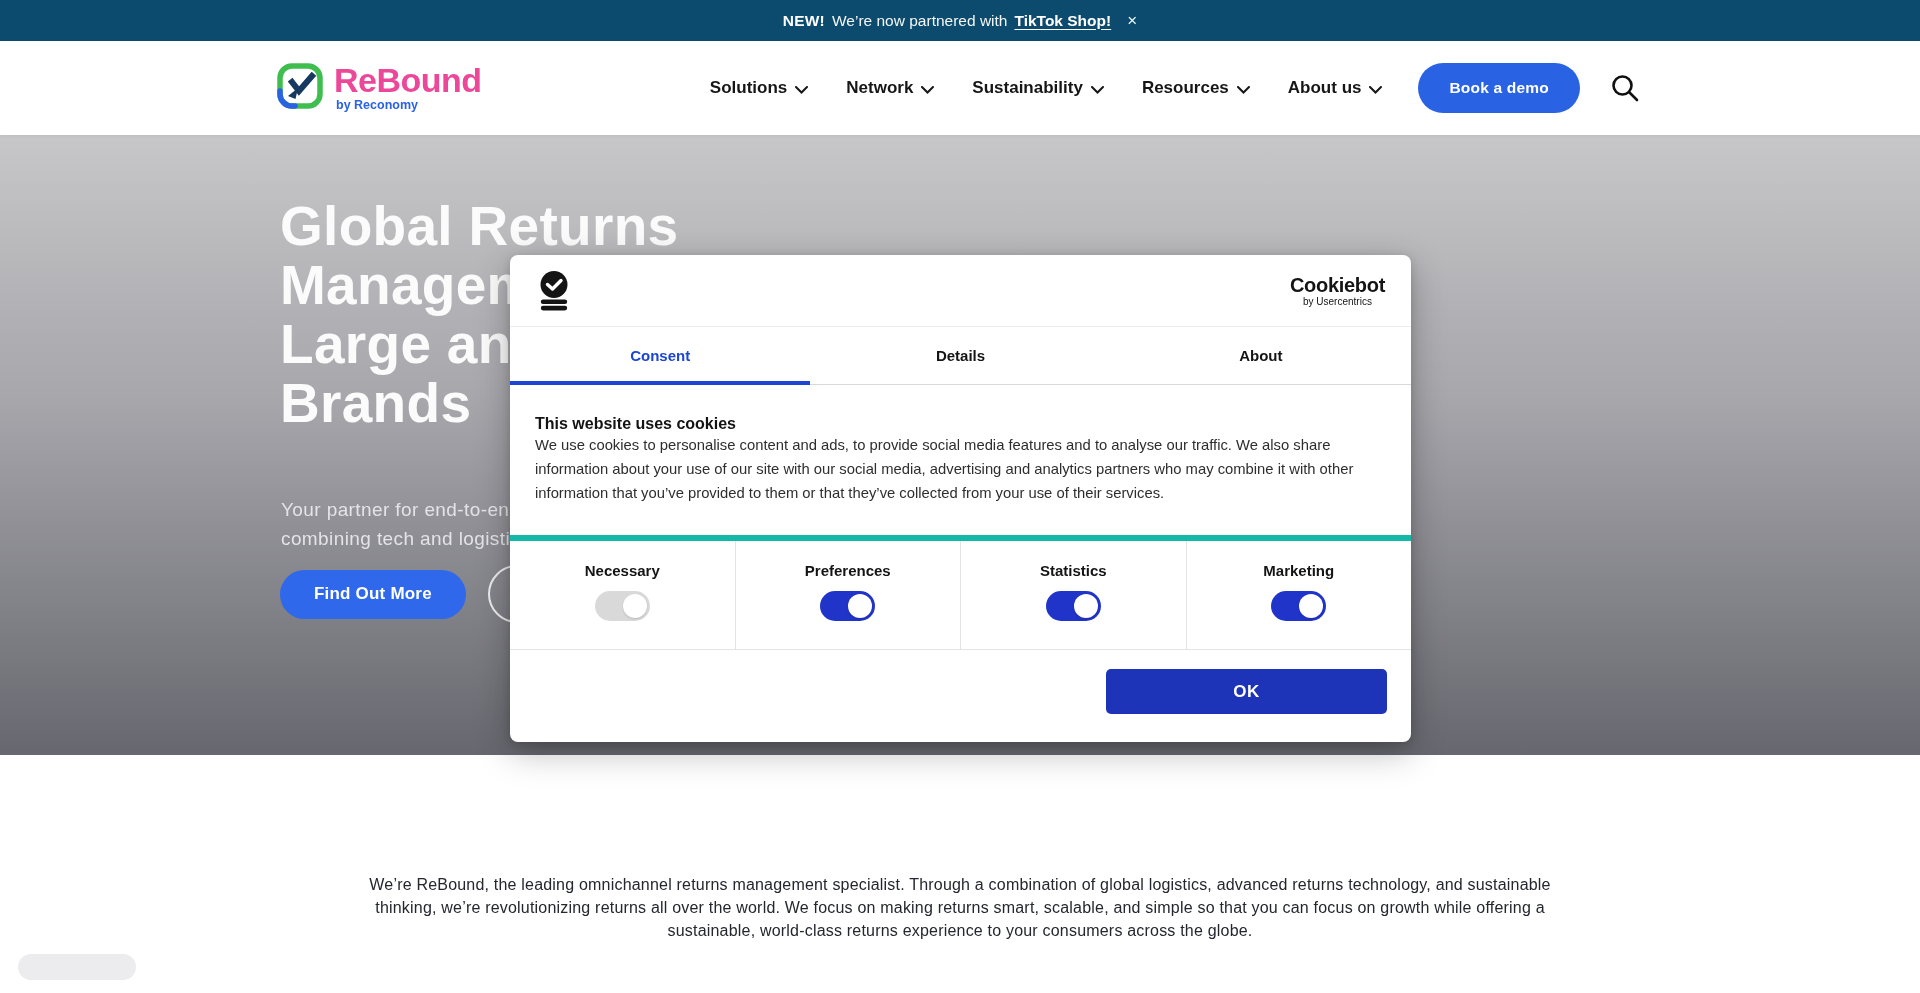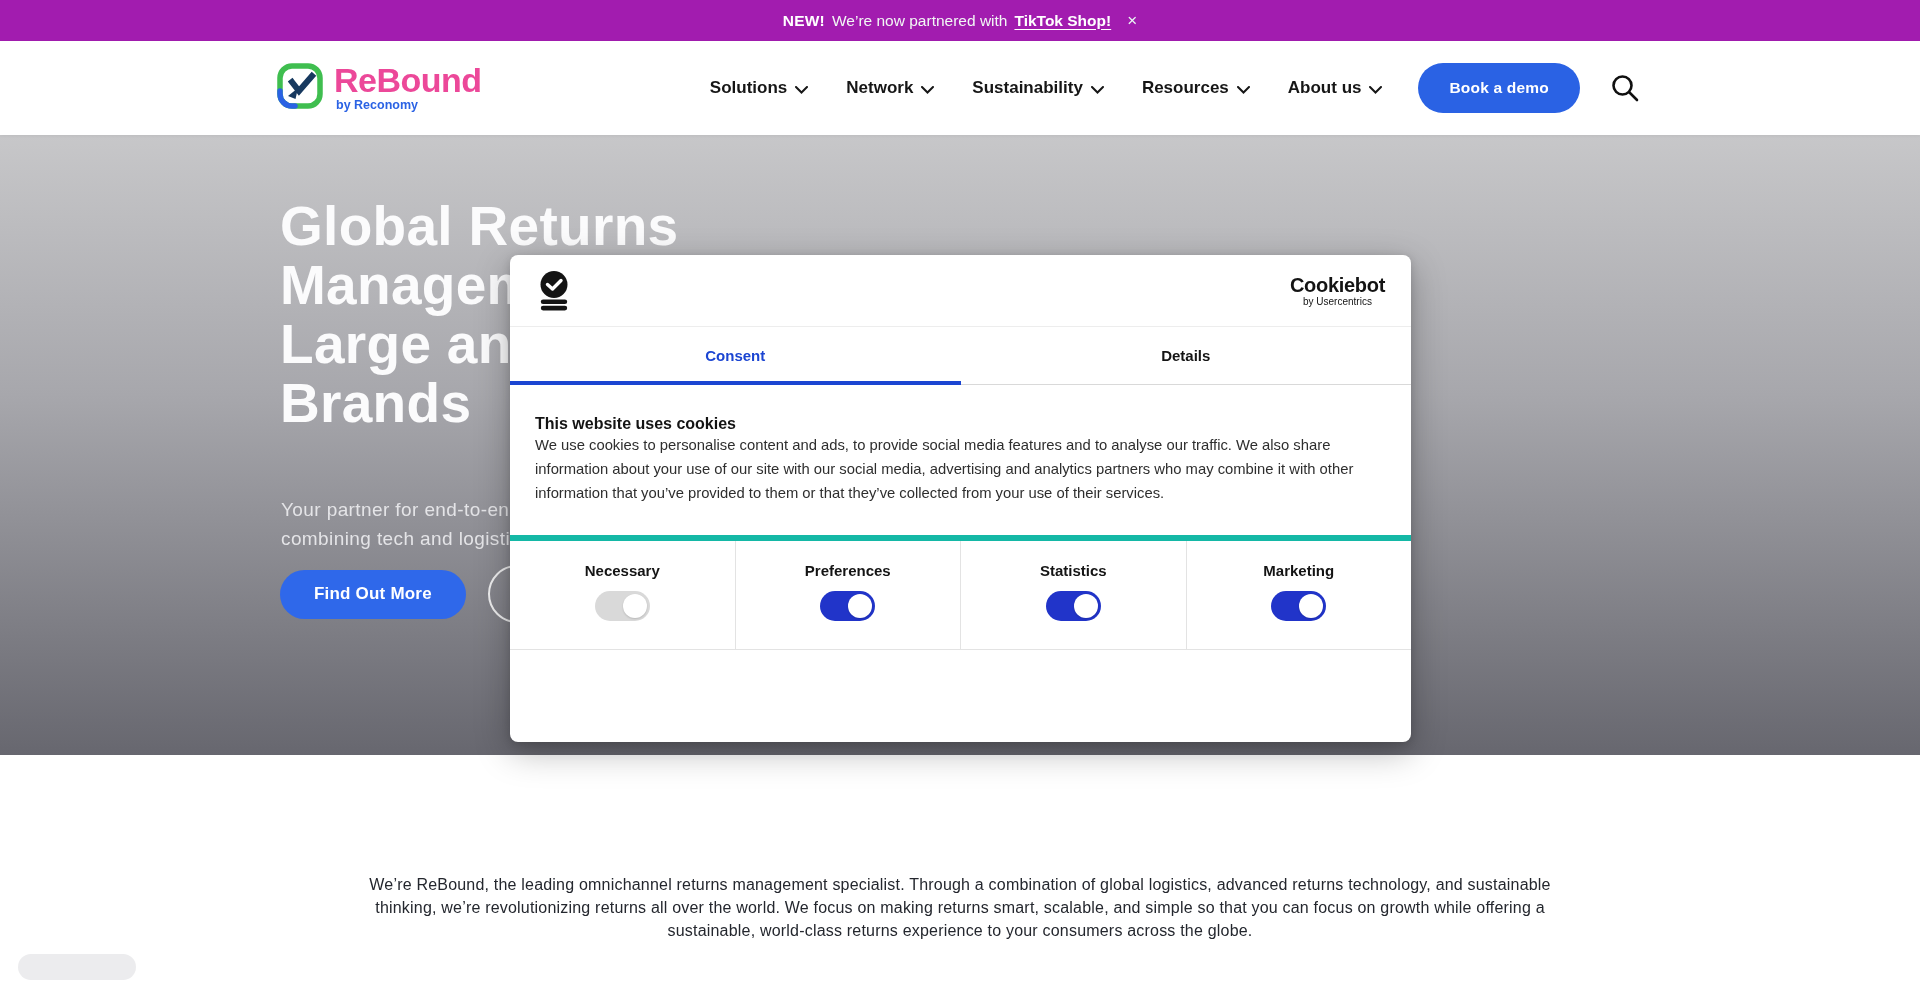--- a/index.html
+++ b/index.html
@@ -5,21 +5,21 @@
   * { margin:0; padding:0; box-sizing:border-box; }
   html,body { width:1920px; height:993px; }
   body {
     font-family:"Liberation Sans", sans-serif;
     background:#ffffff; position:relative; overflow:hidden;
   }
 
   
   .banner {
     position:absolute; top:0; left:0; width:1920px; height:41px;
-    background:#a21caf; color:#ffffff;
+    background:#0c4a6e; color:#ffffff;
     display:flex; align-items:center; justify-content:center;
     font-size:15.5px;
   }
   .banner .badge { font-weight:700; margin-right:7px; letter-spacing:.2px; }
   .banner .msg { font-weight:400; margin-right:7px; color:#f2f7f5; }
   .banner .link { font-weight:700; text-decoration:underline; text-underline-offset:3px; cursor:pointer; color:#ffffff; }
   .banner .close { margin-left:16px; font-size:17px; cursor:pointer; color:#eafaf4; line-height:1; }
 
   
   .header {
@@ -229,20 +229,21 @@
     </span>
     <div class="cb-brand">
       <div class="cb-brand-name">Cookiebot</div>
       <div class="cb-brand-byline">by Usercentrics</div>
     </div>
   </div>
 
   <div class="cb-tabs">
     <div class="cb-tab active">Consent</div>
     <div class="cb-tab">Details</div>
+    <div class="cb-tab">About</div>
   </div>
 
   <div class="cb-content">
     <div class="cb-heading">This website uses cookies</div>
     <div class="cb-body">We use cookies to personalise content and ads, to provide social media features and to analyse our traffic. We also share information about your use of our site with our social media, advertising and analytics partners who may combine it with other information that you’ve provided to them or that they’ve collected from your use of their services.</div>
   </div>
 
   <div class="cb-table">
     <div class="cb-cell">
       <span class="cb-cell-label">Necessary</span>
@@ -263,18 +264,19 @@
         </div>
     </div>
     <div class="cb-cell">
       <span class="cb-cell-label">Marketing</span>
       <div class="toggle on">
           <span class="knob"></span>
         </div>
     </div>
   </div>
 
+  <button class="cb-ok">OK</button>
 </div>
 
 <section class="intro">
   <p>We’re ReBound, the leading omnichannel returns management specialist. Through a combination of global logistics, advanced returns technology, and sustainable thinking, we’re revolutionizing returns all over the world. We focus on making returns smart, scalable, and simple so that you can focus on growth while offering a sustainable, world-class returns experience to your consumers across the globe.</p>
 </section>
 <div class="widget-stub"></div>
 
 </body></html>

